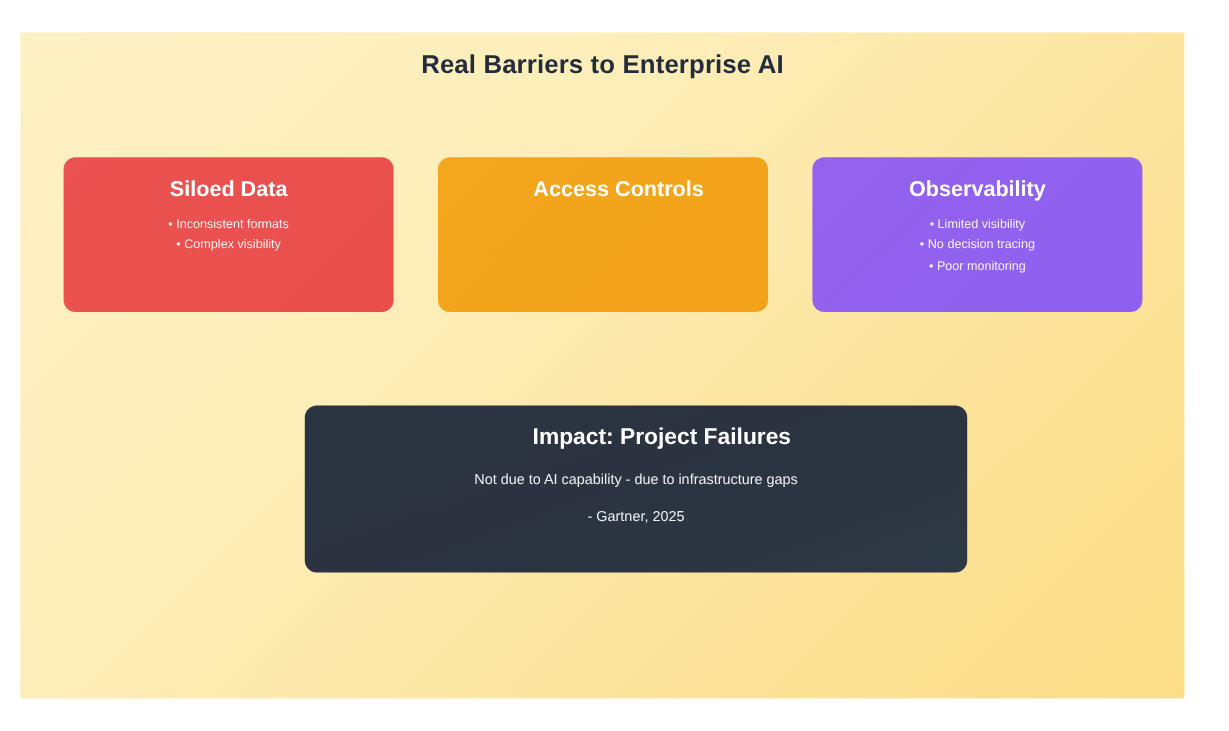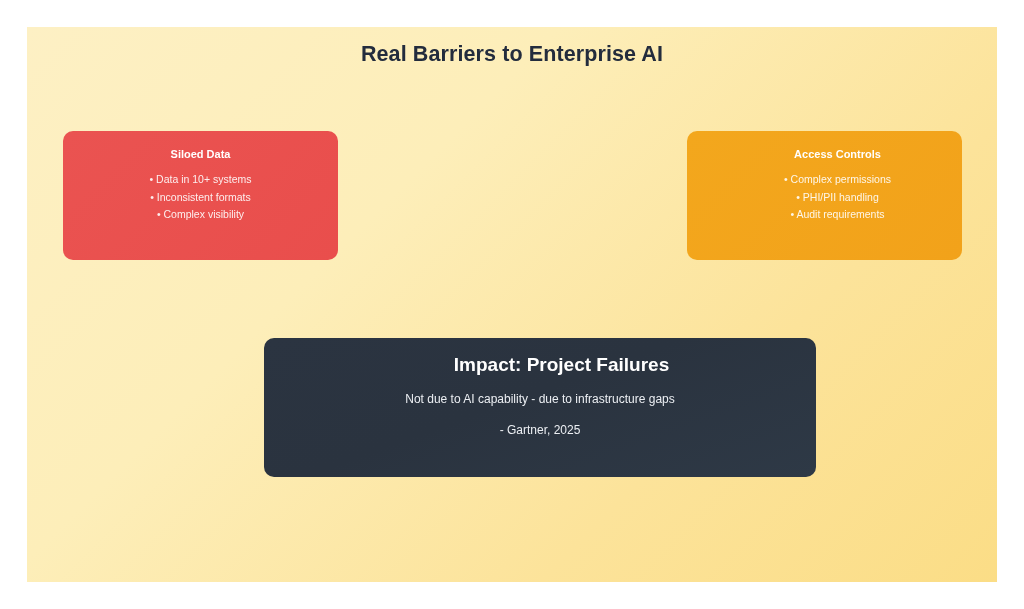--- a/index.html
+++ b/index.html
@@ -19,21 +19,21 @@
   #slide-canvas {
     position: absolute;
     left: 0; top: 0;
     width: 1024px;
     height: 609px;
     background: #ffffff;
   }
 
   #slide {
     position: absolute;
-    left: 27px;
+    left: 17px;
     top: 27px;
     width: 970px;
     height: 555px;
     background: linear-gradient(135deg, #fdf0c4 0%, #fdeeb9 35%, #fce39a 70%, #fbdd86 100%);
     overflow: hidden;
   }
 
   #slide-title {
     position: absolute;
     left: 0;
@@ -70,21 +70,21 @@
   .barrier-card.orange {
     background: linear-gradient(135deg, #f3a71d 0%, #f2a21a 100%);
     padding-left: 40px;
   }
   .barrier-card.purple {
     background: linear-gradient(135deg, #9363ee 0%, #8f5ff0 100%);
   }
 
   .card-title {
     text-align: center;
-    font-size: 11px;
+    font-size: 18px;
     font-weight: bold;
     color: #ffffff;
     line-height: 1.1;
     margin-bottom: 11px;
   }
 
   .card-bullets {
     text-align: center;
   }
   .card-bullet {
@@ -134,35 +134,37 @@
 <div id="slide-canvas">
   <div id="slide">
 
     <div id="slide-title">Real Barriers to Enterprise AI</div>
 
     <div id="cards-row">
 
       <div class="barrier-card red">
         <div class="card-title">Siloed Data</div>
         <div class="card-bullets">
-          <div class="card-bullet">• Data in 10+ systems</div>
           <div class="card-bullet">• Inconsistent formats</div>
           <div class="card-bullet">• Complex visibility</div>
         </div>
       </div>
 
       <div class="barrier-card orange">
         <div class="card-title">Access Controls</div>
+      </div>
+
+      <div class="barrier-card purple">
+        <div class="card-title">Observability</div>
         <div class="card-bullets">
-          <div class="card-bullet">• Complex permissions</div>
-          <div class="card-bullet">• PHI/PII handling</div>
-          <div class="card-bullet">• Audit requirements</div>
+          <div class="card-bullet">• Limited visibility</div>
+          <div class="card-bullet">• No decision tracing</div>
+          <div class="card-bullet">• Poor monitoring</div>
         </div>
       </div>
-
 
     </div>
 
     <div id="impact-box">
       <div id="impact-title">Impact: Project Failures</div>
       <div class="impact-line">Not due to AI capability - due to infrastructure gaps</div>
       <div class="impact-line last">- Gartner, 2025</div>
     </div>
 
   </div>

